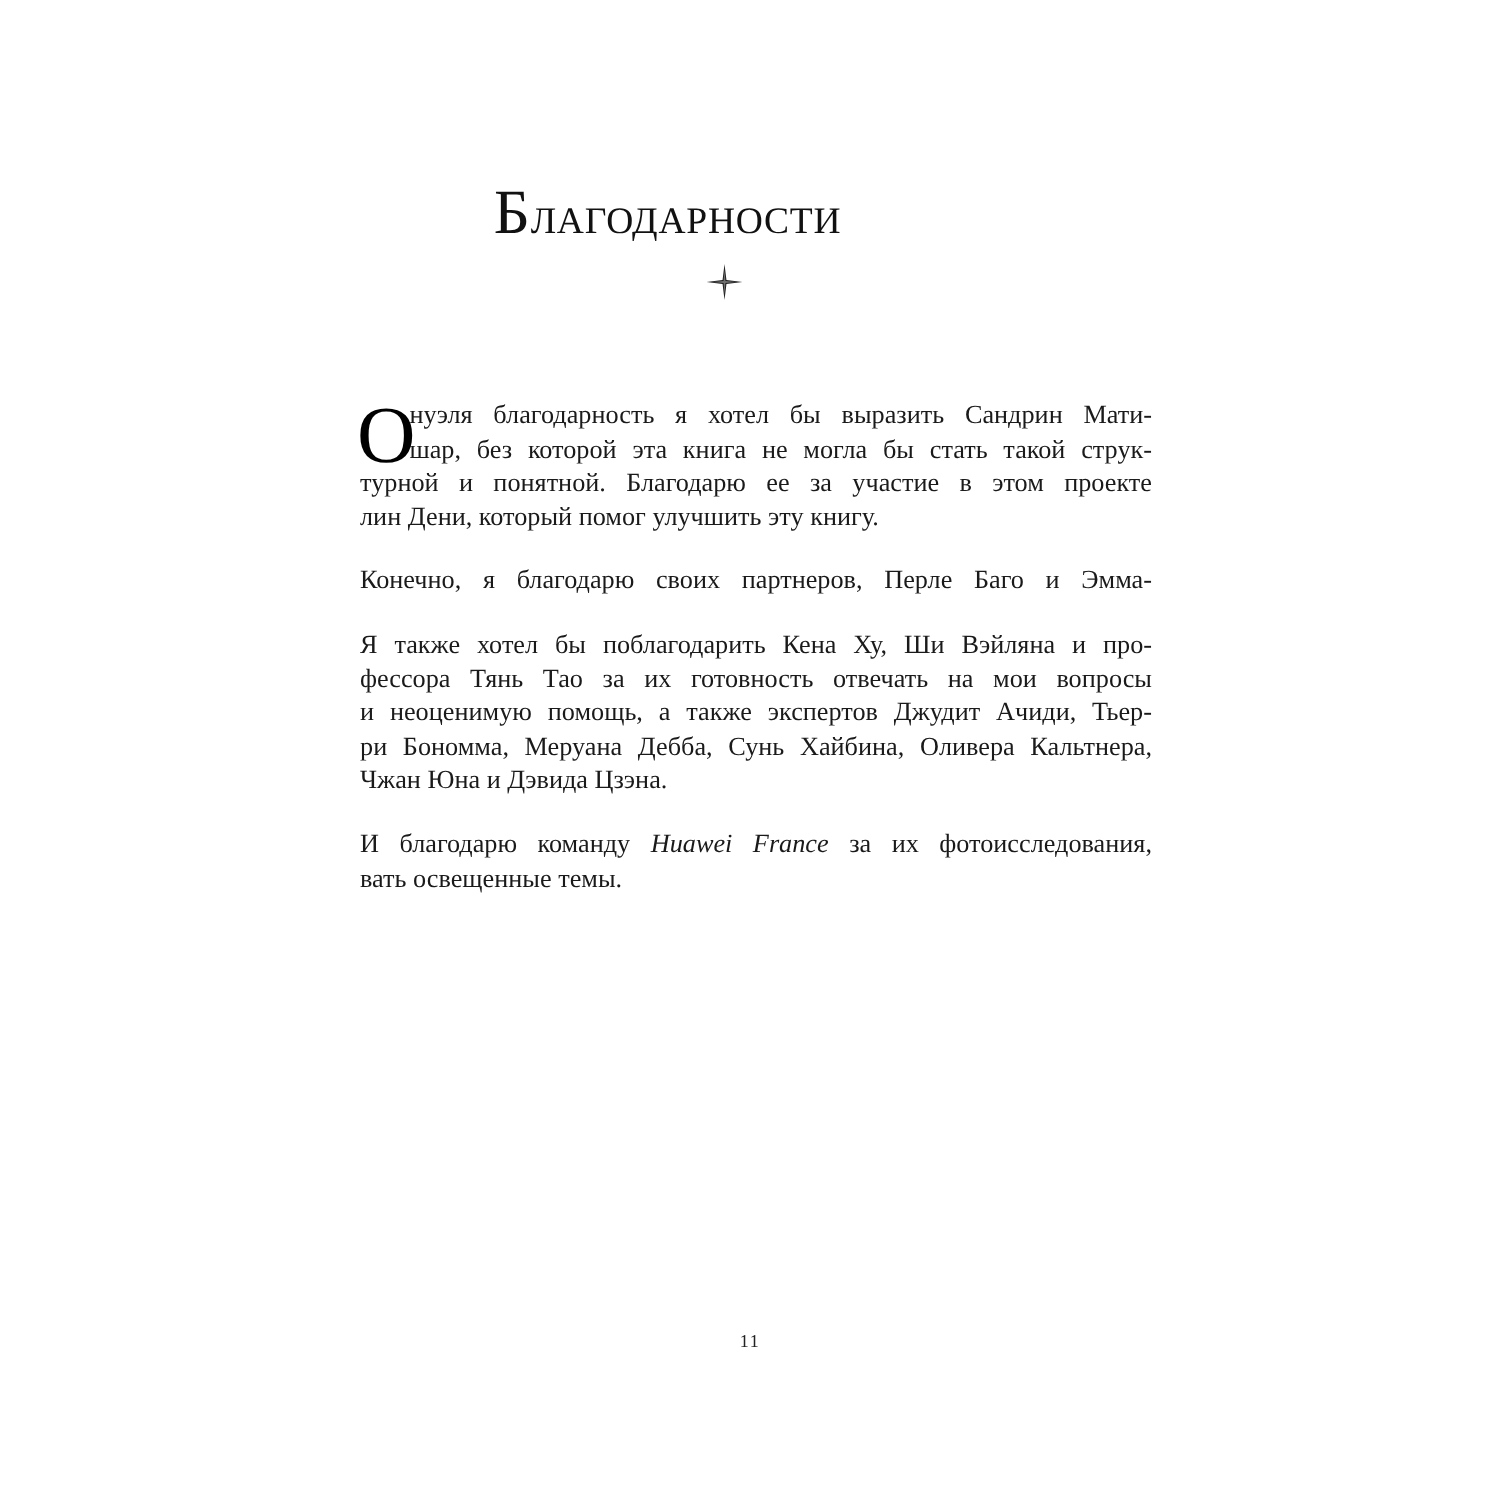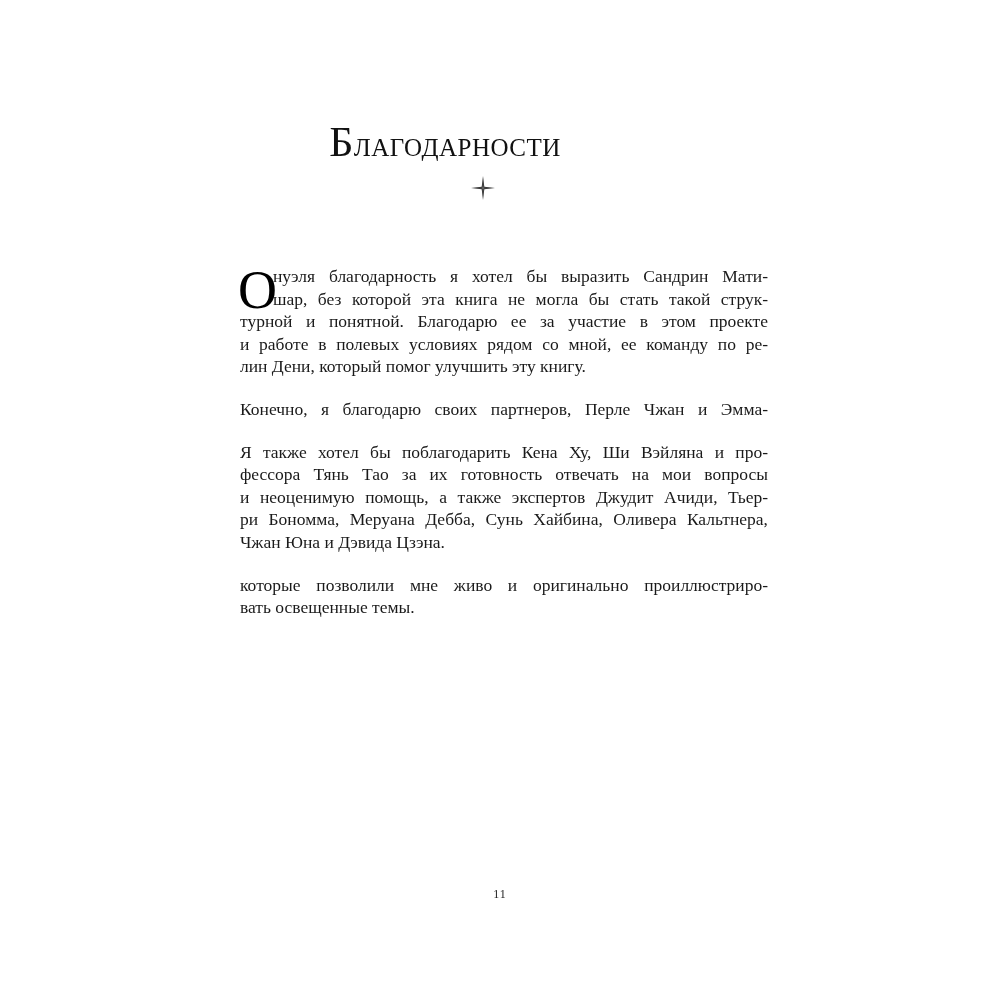--- a/index.html
+++ b/index.html
@@ -31,36 +31,35 @@
   <path d="M12 4 L12.6 11.4 L20 12 L12.6 12.6 L12 20 L11.4 12.6 L4 12 L11.4 11.4 Z" fill="#fff" opacity="0.35"></path>
 </svg>
 
 <div class="body">
 
   <div class="para p1">
     <span class="dropcap">О</span>
     <span class="line indent">нуэля благодарность я хотел бы выразить Сандрин Мати-</span>
     <span class="line indent">шар, без которой эта книга не могла бы стать такой струк-</span>
     <span class="line">турной и понятной. Благодарю ее за участие в этом проекте</span>
-    <span class="line">и работе в полевых условиях рядом со мной, ее команду по ре-</span>
     <span class="line last">лин Дени, который помог улучшить эту книгу.</span>
   </div>
 
   <div class="para">
-    <span class="line">Конечно, я благодарю своих партнеров, Перле Чжан и Эмма-</span>
+    <span class="line">Конечно, я благодарю своих партнеров, Перле Баго и Эмма-</span>
   </div>
 
   <div class="para">
     <span class="line">Я также хотел бы поблагодарить Кена Ху, Ши Вэйляна и про-</span>
     <span class="line">фессора Тянь Тао за их готовность отвечать на мои вопросы</span>
     <span class="line">и неоценимую помощь, а также экспертов Джудит Ачиди, Тьер-</span>
     <span class="line">ри Бономма, Меруана Дебба, Сунь Хайбина, Оливера Кальтнера,</span>
     <span class="line last">Чжан Юна и Дэвида Цзэна.</span>
   </div>
 
   <div class="para">
-    <span class="line">которые позволили мне живо и оригинально проиллюстриро-</span>
+    <span class="line"><span>И благодарю команду</span> <span class="italic">Huawei France</span> <span>за их фотоисследования,</span></span>
     <span class="line last">вать освещенные темы.</span>
   </div>
 
 </div>
 
 <div class="page-num">11</div>
 
 </body></html>

